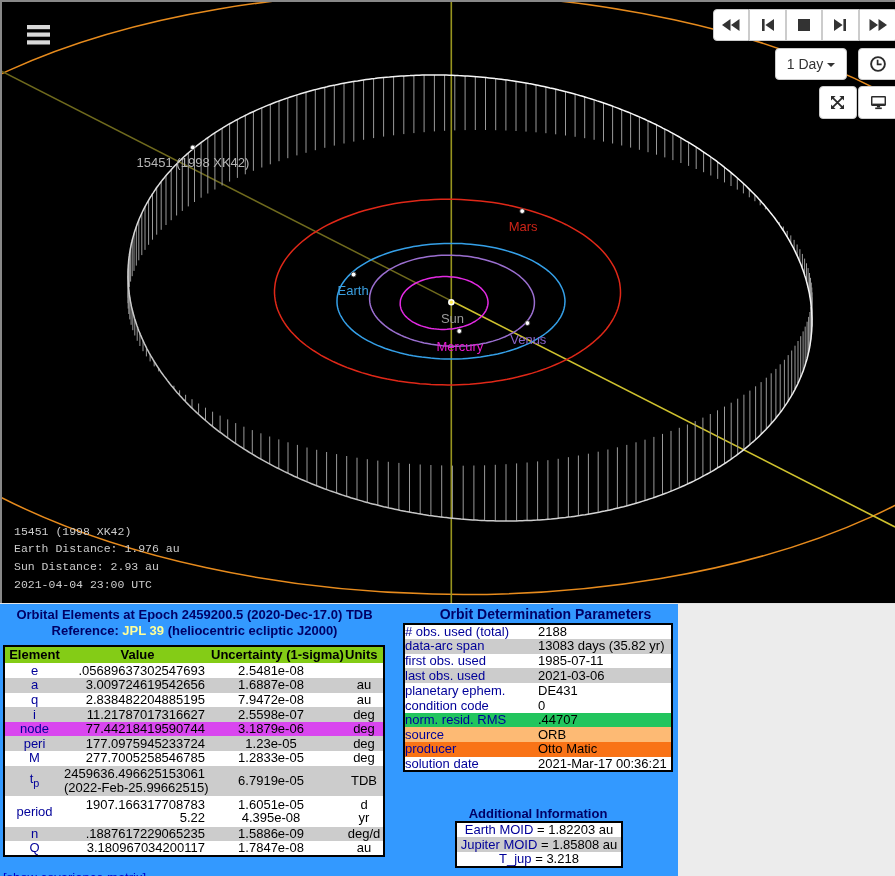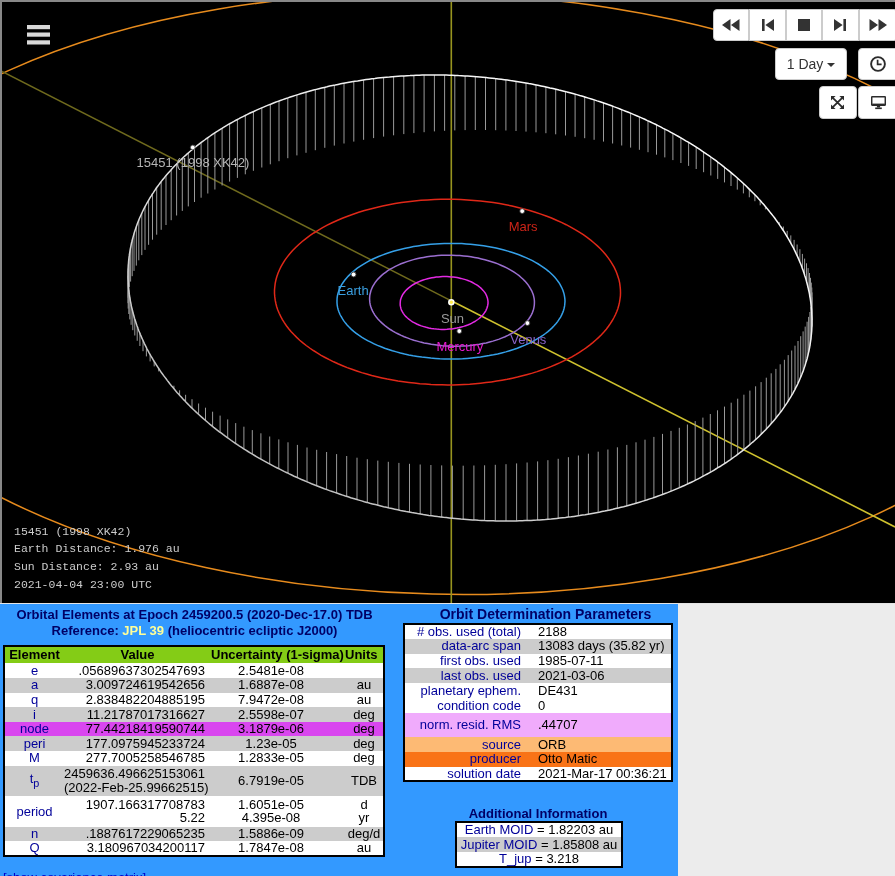--- a/index.html
+++ b/index.html
@@ -10,21 +10,21 @@
 .grp{position:absolute;display:flex}
 .grp .btn{position:static;border-radius:0}
 .grp .btn:first-child{border-radius:4px 0 0 4px}
 .grp .btn:last-child{border-radius:0 4px 4px 0}
 table.t{position:absolute;border-collapse:collapse;border:2px solid #000;font-size:13px;table-layout:fixed}
 table.t td{padding:0;line-height:13.5px;overflow:hidden;white-space:nowrap}
 table.t td.el{text-align:center;color:#000099}
 table.t td.val{text-align:right;padding-right:6px}
 table.t td.unc{text-align:center}
 table.t td.un{text-align:center}
-table.t td.rl{text-align:right;color:#000099;width:116px;padding-right:9px}
+table.t td.rl{text-align:left;color:#000099;width:116px;padding-right:9px}
 table.t td.rv{text-align:left;padding-left:8px}
 table.t td.ai{text-align:center}
 .nv{color:#000099}
 </style></head><body>
 <div id="wrap">
 <svg id="scene" width="895" height="603" viewBox="0 0 895 603" style="position:absolute;left:0;top:0">
 <rect x="0" y="0" width="895" height="603" fill="#000"></rect>
 <defs>
         <linearGradient id="ag" gradientUnits="userSpaceOnUse" x1="520" y1="60" x2="240" y2="540">
 <stop offset="0" stop-color="#fafafa"></stop>
@@ -248,21 +248,21 @@
           <td class="rv">2021-03-06</td>
         </tr>
         <tr style="background:#fff;height:14.82px">
           <td class="rl">planetary ephem.</td>
           <td class="rv">DE431</td>
         </tr>
         <tr style="background:#fff;height:14.82px">
           <td class="rl">condition code</td>
           <td class="rv">0</td>
         </tr>
-        <tr style="background:#f0abfc;height:24px">
+        <tr style="background:#22c55e;height:14px">
           <td class="rl">norm. resid. RMS</td>
           <td class="rv">.44707</td>
         </tr>
         <tr style="background:#fdba74;height:14.82px">
           <td class="rl">source</td>
           <td class="rv">ORB</td>
         </tr>
         <tr style="background:#f97316;height:14.82px">
           <td class="rl">producer</td>
           <td class="rv">Otto Matic</td>

